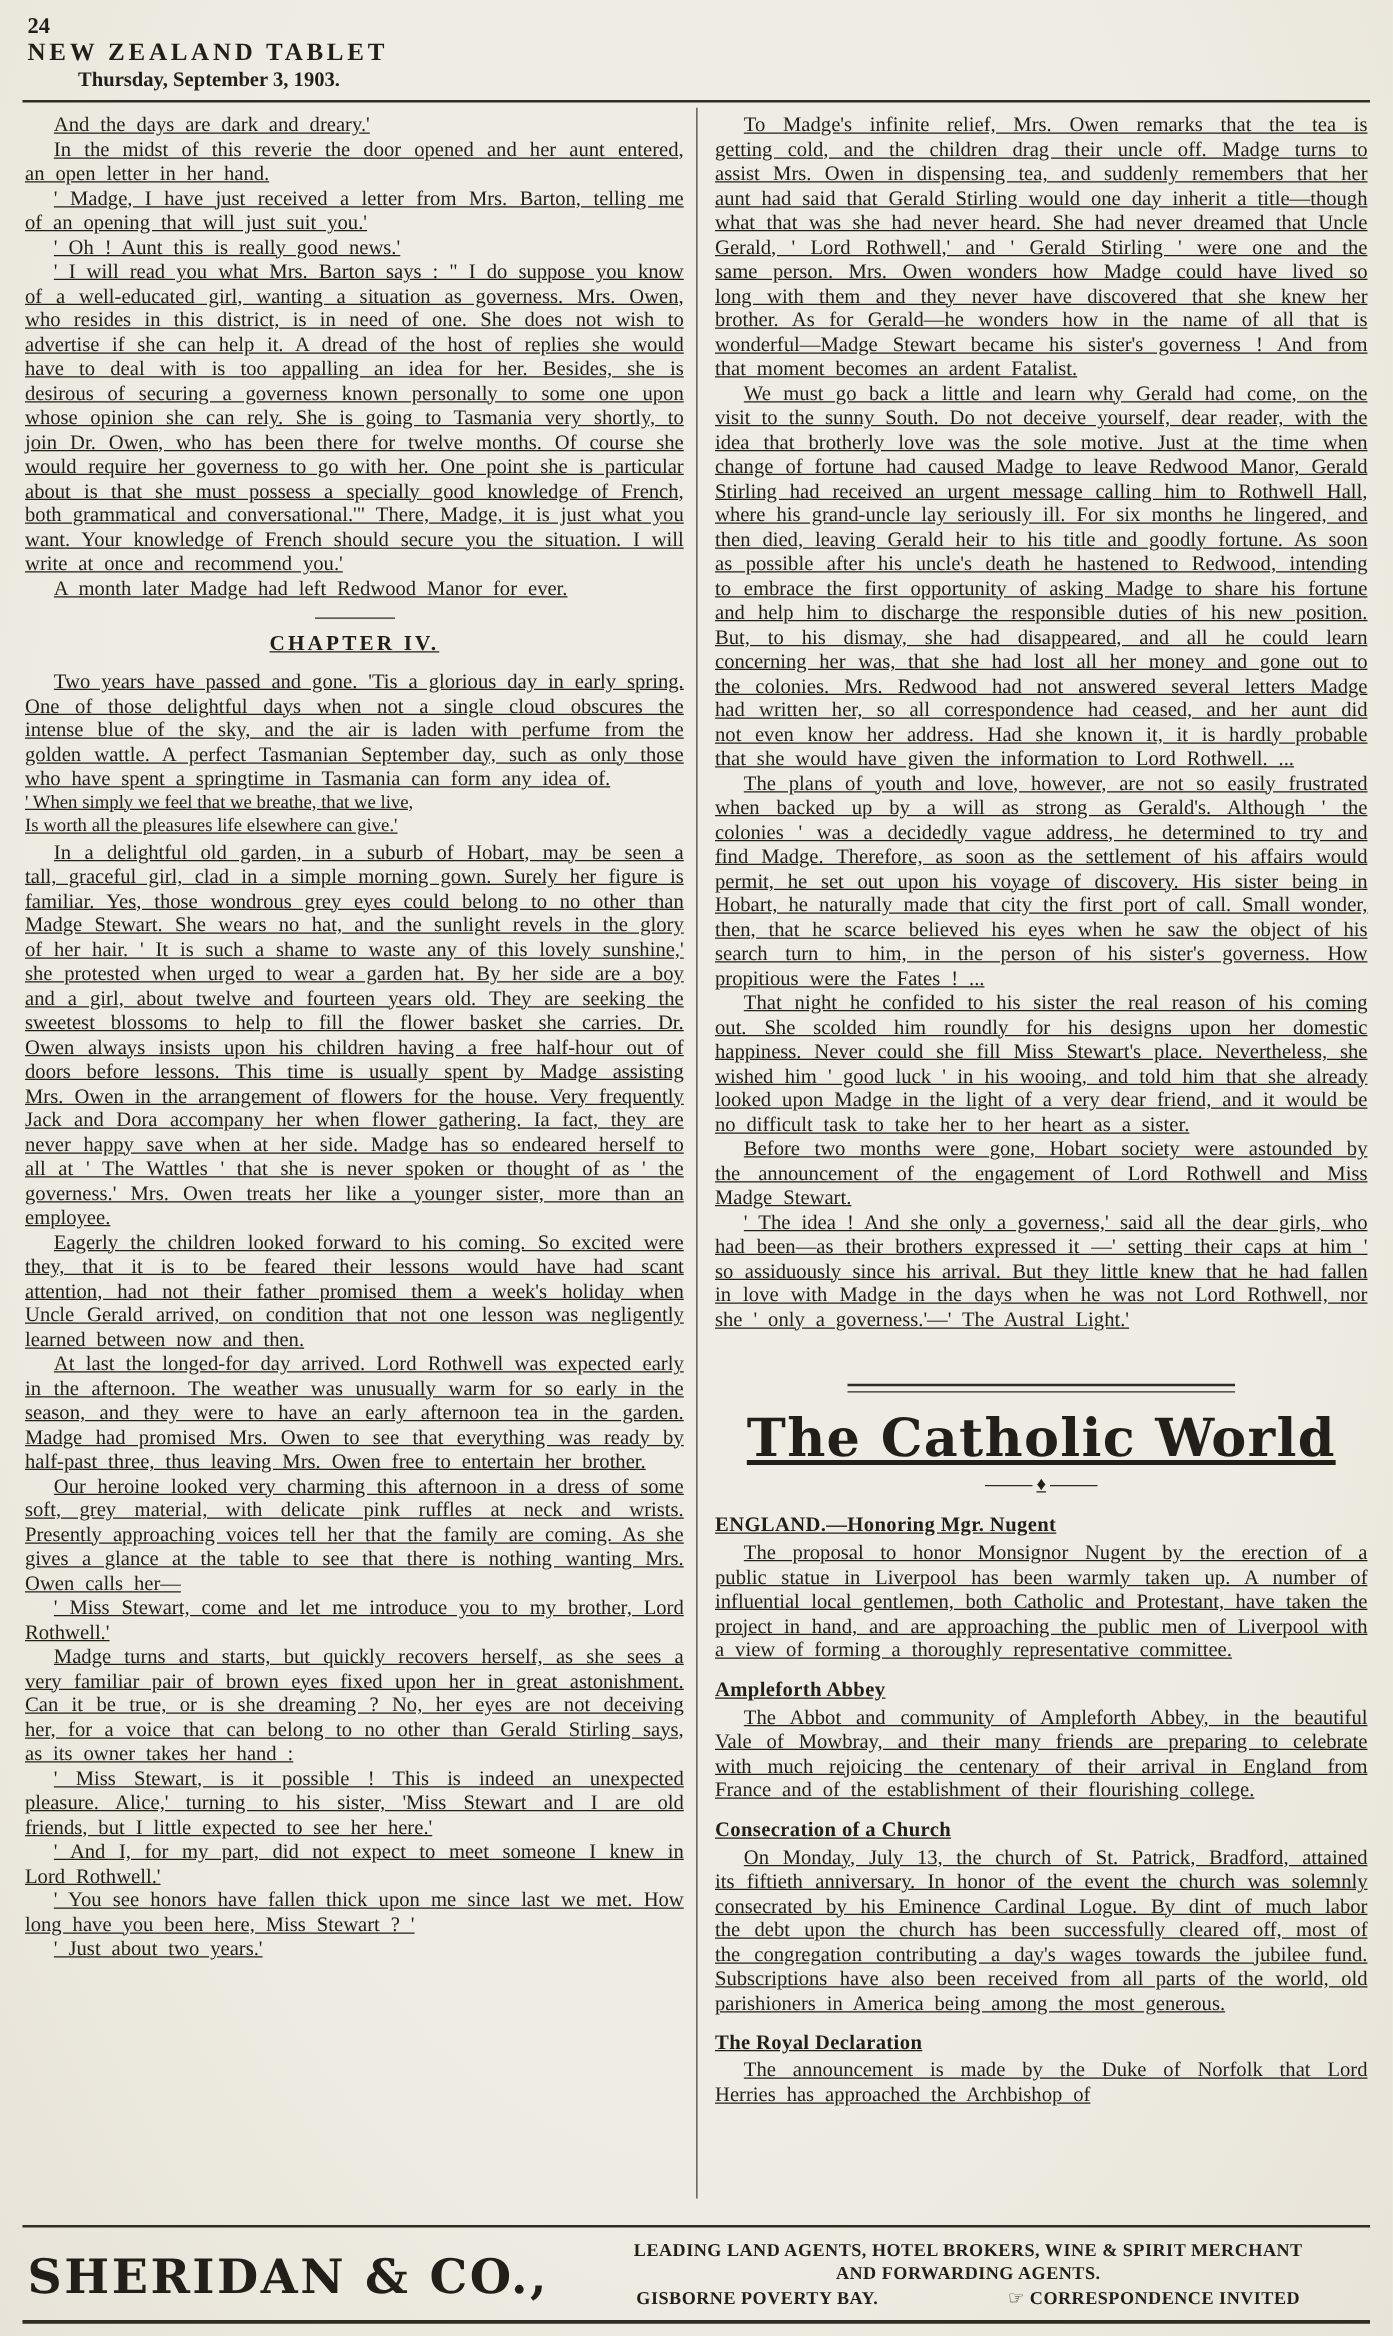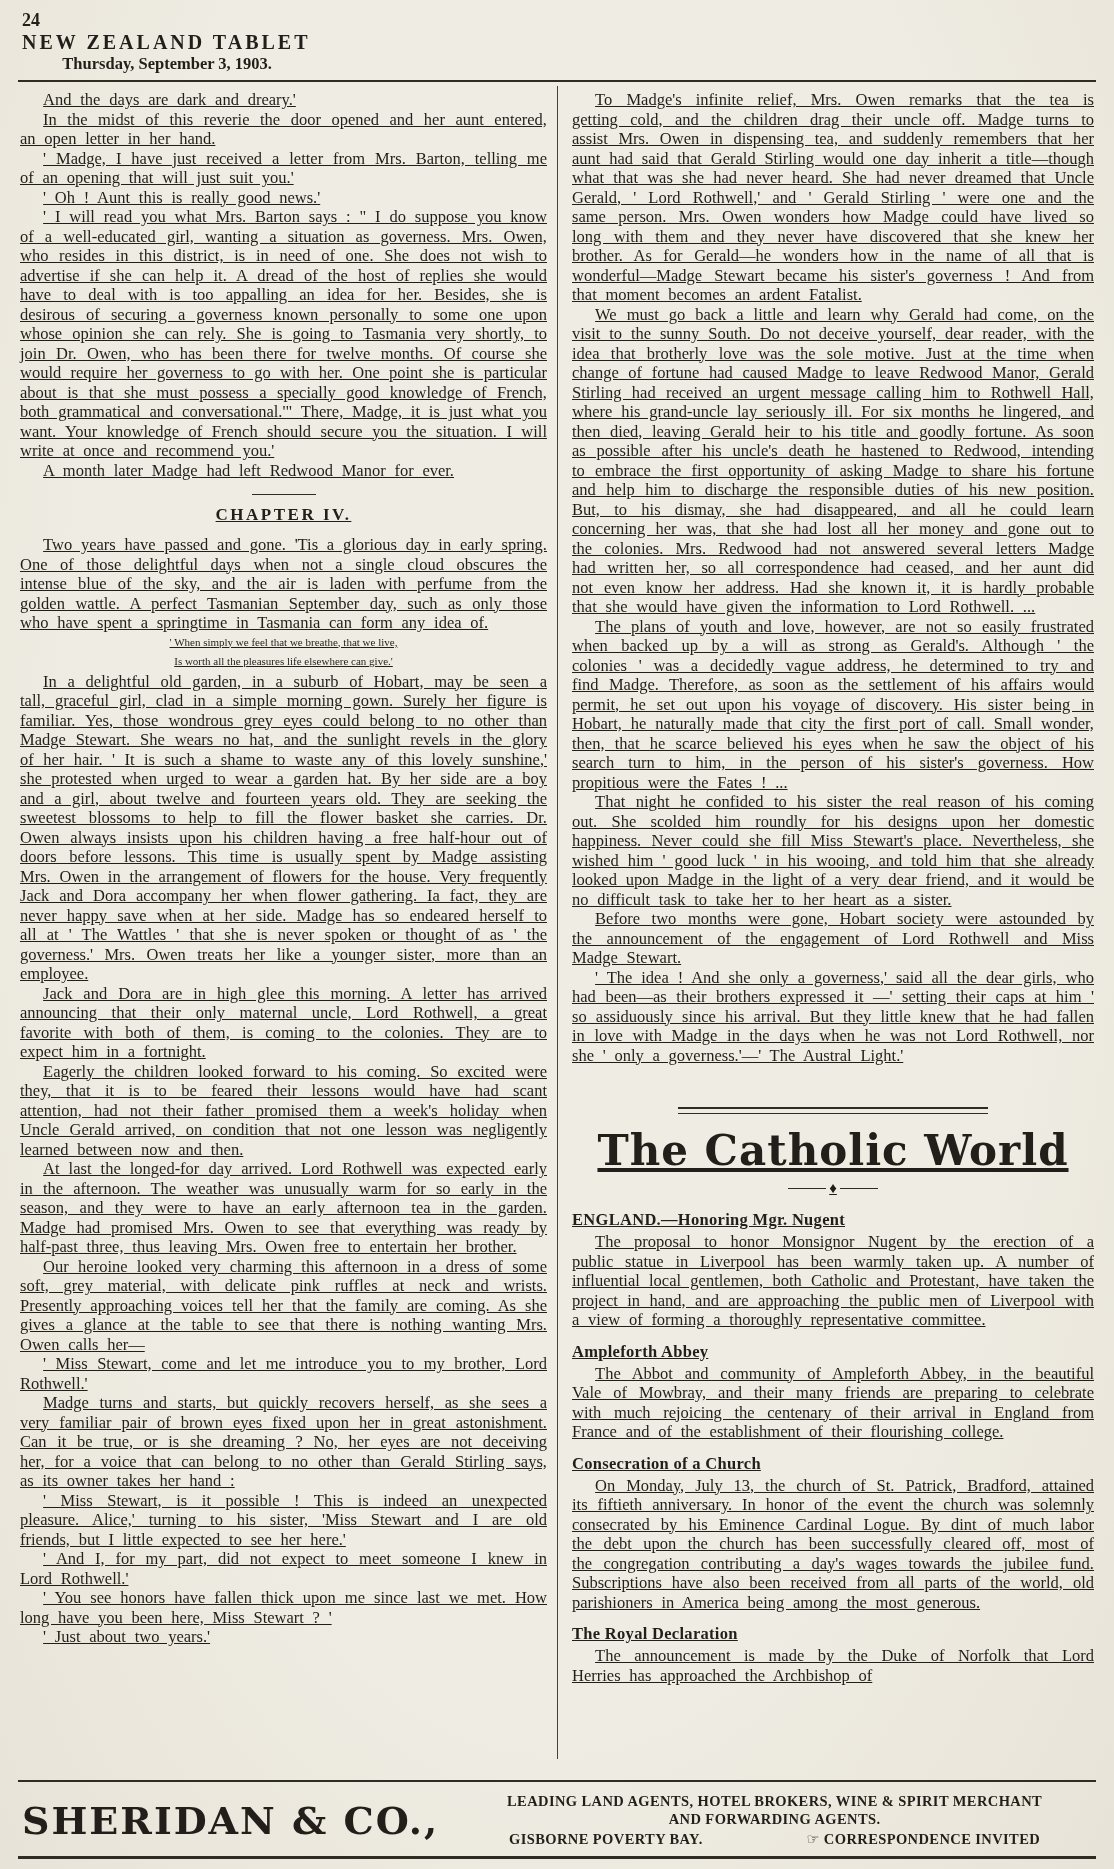--- a/index.html
+++ b/index.html
@@ -75,22 +75,22 @@
     margin: 0;
     text-indent: 1.4em;
     text-align: justify;
     font-size: 16.5px;
     line-height: 19.5px;
     word-spacing: 0.28em;
   }
   p.verse {
     margin: 0;
     text-indent: 0;
-    text-align: center;
-    font-size: 11px;
+    text-align: left;
+    font-size: 15px;
     line-height: 19.5px;
   }
 
   
   .chapter-rule {
     width: 64px;
     border-top: 1.5px solid #2f2b25;
     margin: 14px auto 10px auto;
   }
   .chapter-heading {
@@ -201,21 +201,20 @@
       <p class="para">A month later Madge had left Redwood Manor for ever.</p>
 
       <div class="chapter-rule"></div>
       <h2 class="chapter-heading">CHAPTER IV.</h2>
 
       <p class="para">Two years have passed and gone.  'Tis a glorious day in early spring.  One of those delightful days when not a single cloud obscures the intense blue of the sky, and the air is laden with perfume from the golden wattle.  A perfect Tasmanian September day, such as only those who have spent a springtime in Tasmania can form any idea of.</p>
       <p class="verse">' When simply we feel that we breathe, that we live,</p>
       <p class="verse">Is worth all the pleasures life elsewhere can give.'</p>
 
       <p class="para">In a delightful old garden, in a suburb of Hobart, may be seen a tall, graceful girl, clad in a simple morning gown.  Surely her figure is familiar.  Yes, those wondrous grey eyes could belong to no other than Madge Stewart.  She wears no hat, and the sunlight revels in the glory of her hair.  ' It is such a shame to waste any of this lovely sunshine,' she protested when urged to wear a garden hat.  By her side are a boy and a girl, about twelve and fourteen years old.  They are seeking the sweetest blossoms to help to fill the flower basket she carries.  Dr. Owen always insists upon his children having a free half-hour out of doors before lessons.  This time is usually spent by Madge assisting Mrs. Owen in the arrangement of flowers for the house. Very frequently Jack and Dora accompany her when flower gathering.  Ia fact, they are never happy save when at her side.  Madge has so endeared herself to all at ' The Wattles ' that she is never spoken or thought of as ' the governess.'  Mrs. Owen treats her like a younger sister, more than an employee.</p>
-      <p class="para">Jack and Dora are in high glee this morning.  A letter has arrived announcing that their only maternal uncle, Lord Rothwell, a great favorite with both of them, is coming to the colonies.  They are to expect him in a fortnight.</p>
       <p class="para">Eagerly the children looked forward to his coming. So excited were they, that it is to be feared their lessons would have had scant attention, had not their father promised them a week's holiday when Uncle Gerald arrived, on condition that not one lesson was negligently learned between now and then.</p>
       <p class="para">At last the longed-for day arrived.  Lord Rothwell was expected early in the afternoon.  The weather was unusually warm for so early in the season, and they were to have an early afternoon tea in the garden.  Madge had promised Mrs. Owen to see that everything was ready by half-past three, thus leaving Mrs. Owen free to entertain her brother.</p>
       <p class="para">Our heroine looked very charming this afternoon in a dress of some soft, grey material, with delicate pink ruffles at neck and wrists.  Presently approaching voices tell her that the family are coming.  As she gives a glance at the table to see that there is nothing wanting Mrs. Owen calls her—</p>
       <p class="para">' Miss Stewart, come and let me introduce you to my brother, Lord Rothwell.'</p>
       <p class="para">Madge turns and starts, but quickly recovers herself, as she sees a very familiar pair of brown eyes fixed upon her in great astonishment.  Can it be true, or is she dreaming ?  No, her eyes are not deceiving her, for a voice that can belong to no other than Gerald Stirling says, as its owner takes her hand :</p>
       <p class="para">' Miss Stewart, is it possible !  This is indeed an unexpected pleasure.  Alice,' turning to his sister, 'Miss Stewart and I are old friends, but I little expected to see her here.'</p>
       <p class="para">' And I, for my part, did not expect to meet someone I knew in Lord Rothwell.'</p>
       <p class="para">' You see honors have fallen thick upon me since last we met.  How long have you been here, Miss Stewart ? '</p>
       <p class="para">' Just about two years.'</p>
     </div>

